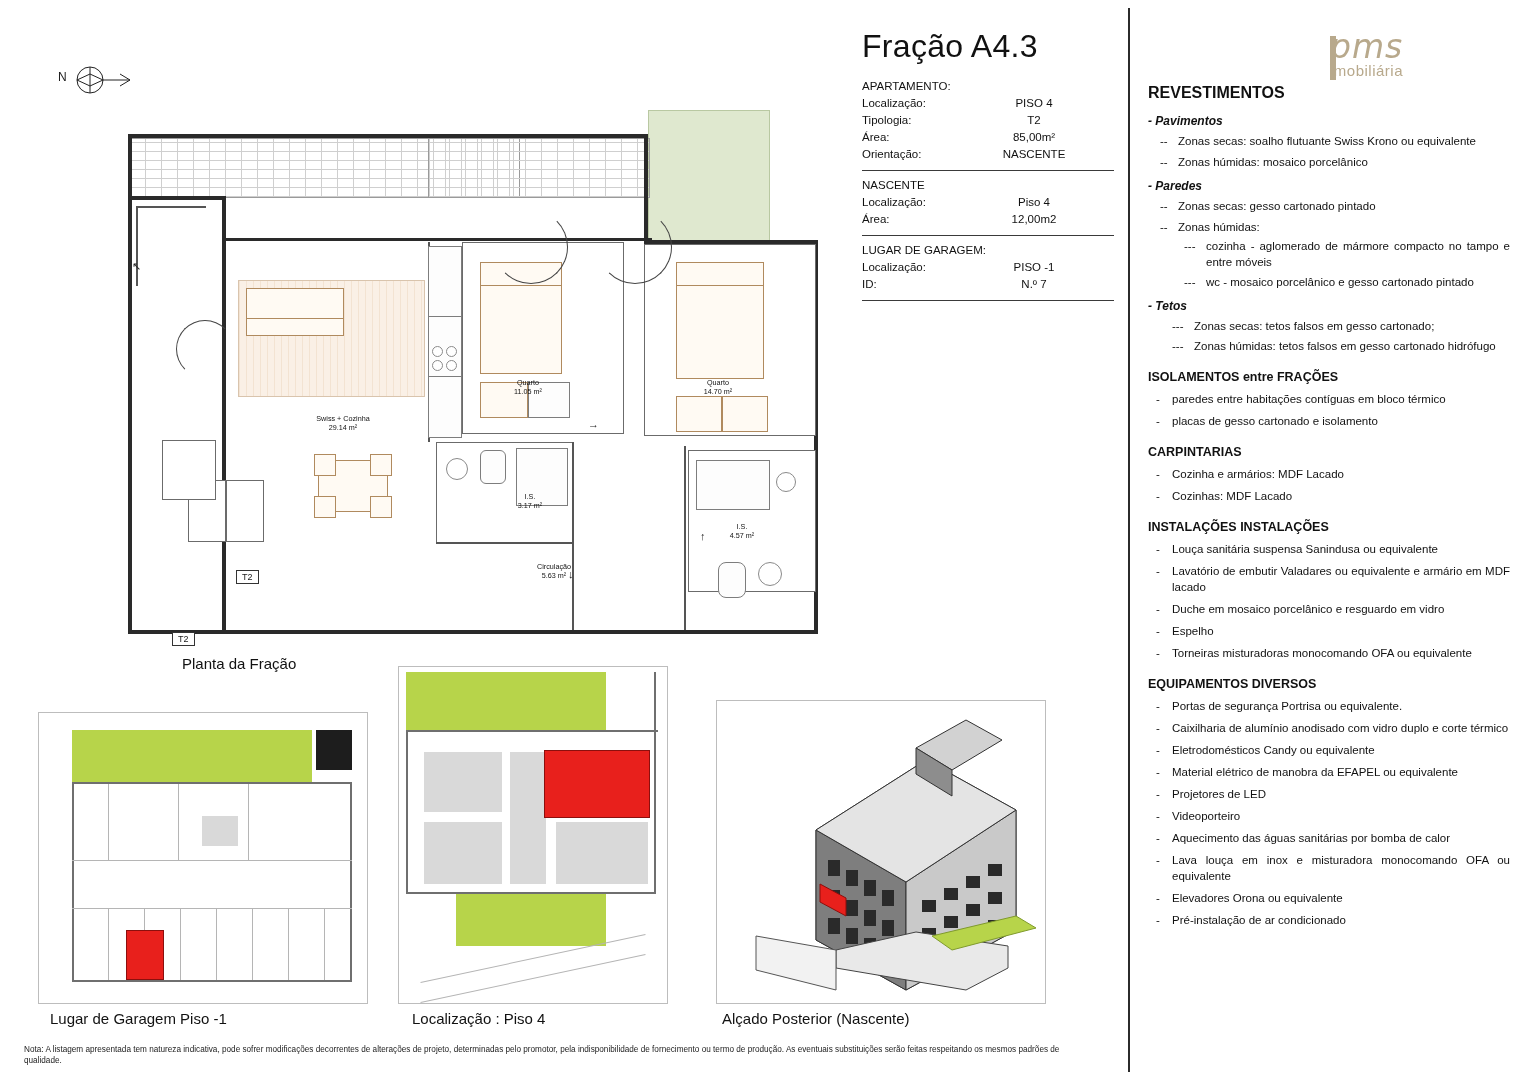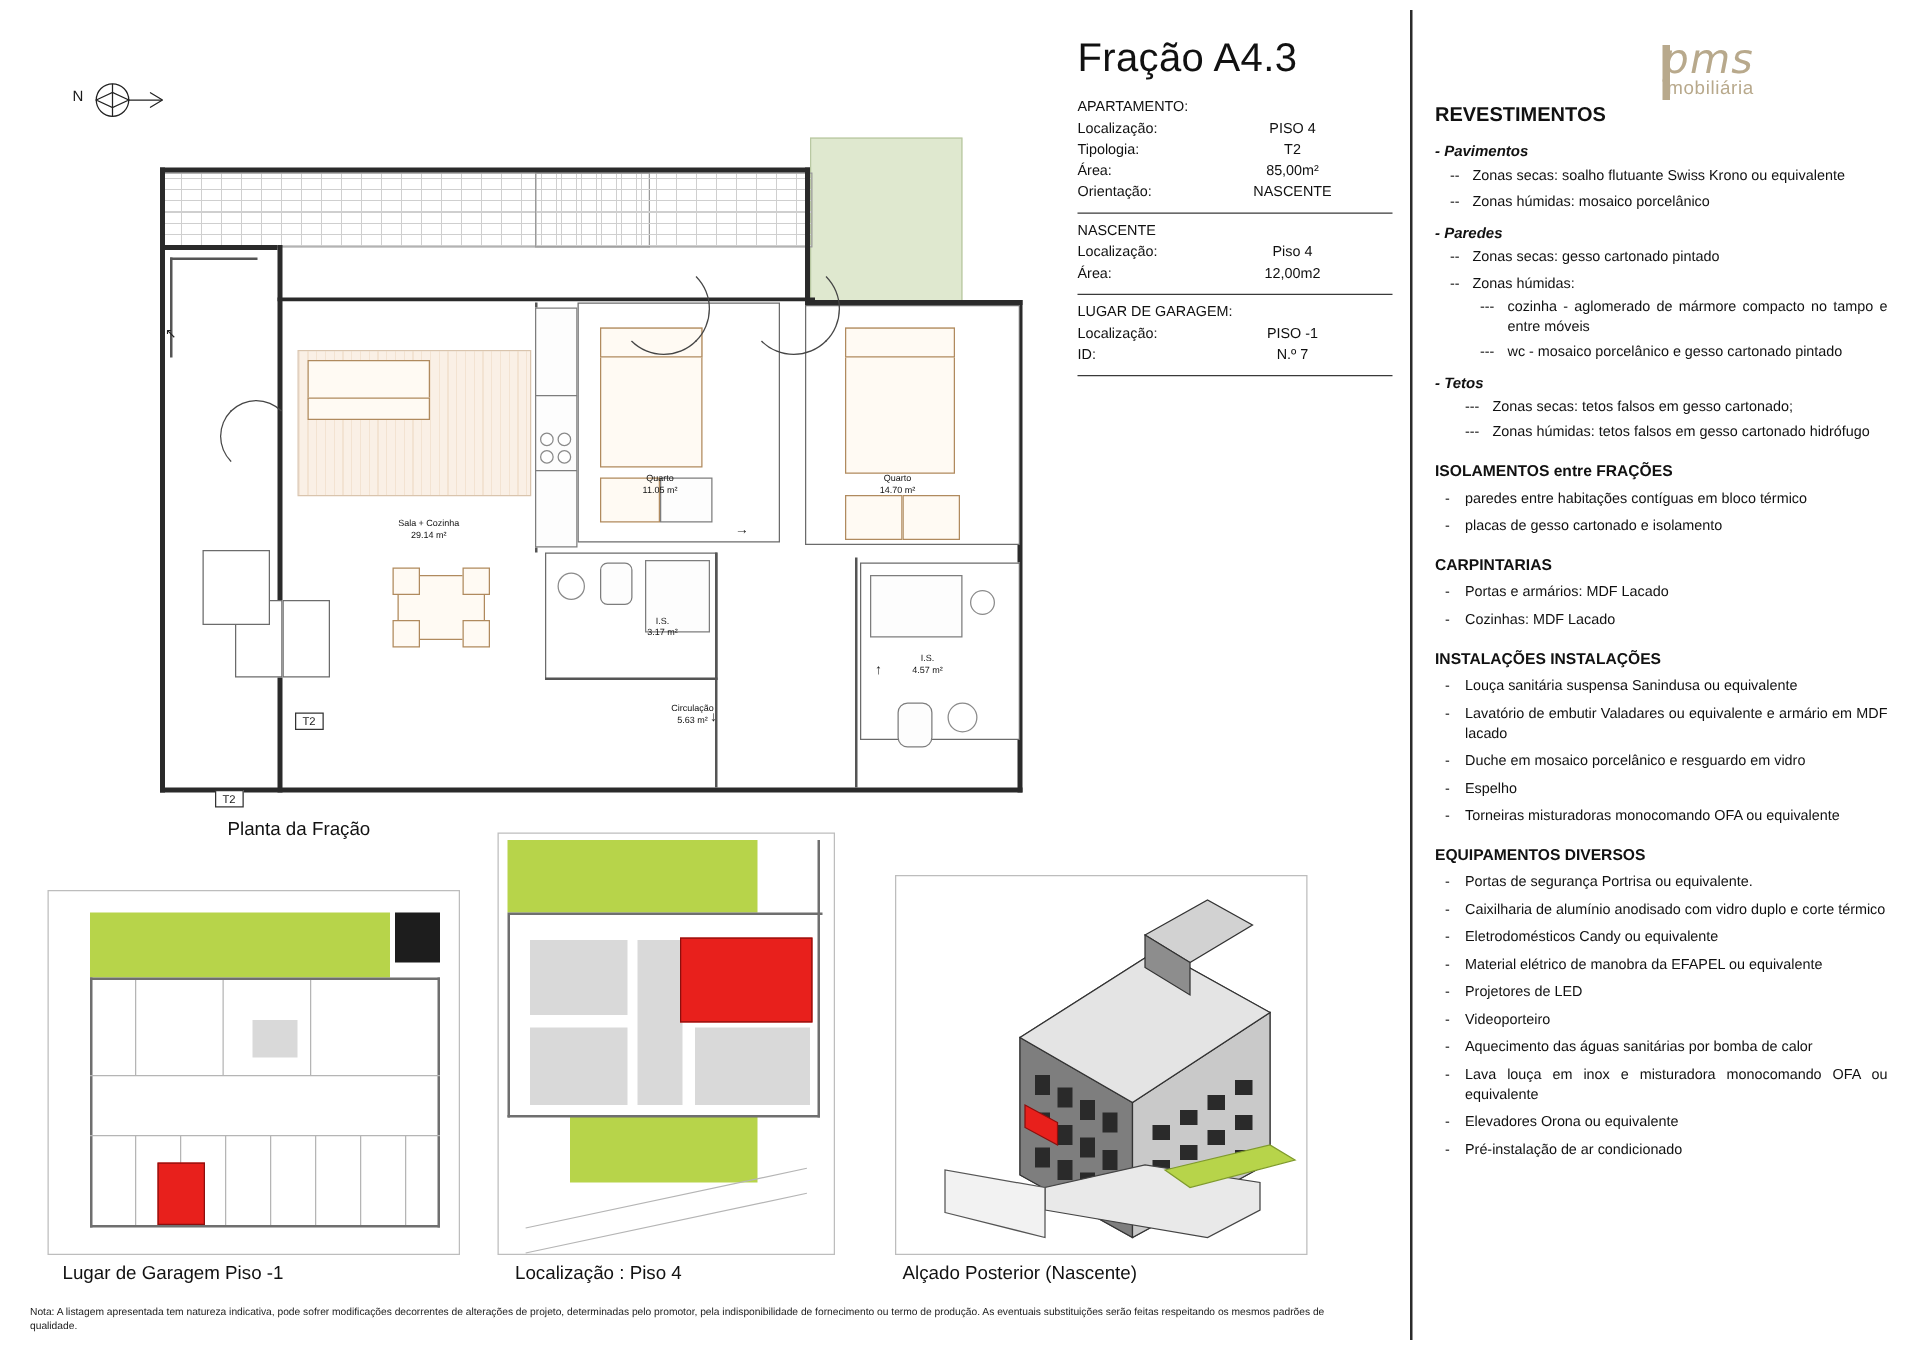--- a/index.html
+++ b/index.html
@@ -231,21 +231,21 @@
 
     <div class="thinwall" style="left:444px;top:332px;width:2px;height:188px;"></div>
     <div class="thinwall" style="left:308px;top:432px;width:138px;height:2px;"></div>
     <div class="thinwall" style="left:556px;top:336px;width:2px;height:184px;"></div>
 
     <div class="thinwall" style="left:8px;top:96px;width:70px;height:2px;"></div>
     <div class="thinwall" style="left:8px;top:96px;width:2px;height:80px;"></div>
     <div class="room" style="left:34px;top:330px;width:52px;height:58px;"></div>
 
     <div class="lbl" style="left:160px;top:304px;width:110px;">
-      <span>Sala + Cozinha</span><br>
+      <span>Swiss + Cozinha</span><br>
       <span>29.14 m²</span>
     </div>
     <div class="lbl" style="left:360px;top:268px;width:80px;">
       <span>Quarto</span><br>
       <span>11.05 m²</span>
     </div>
     <div class="lbl" style="left:550px;top:268px;width:80px;">
       <span>Quarto</span><br>
       <span>14.70 m²</span>
     </div>
@@ -389,21 +389,21 @@
     </ul>
 
     <h3 class="sub2">ISOLAMENTOS entre FRAÇÕES</h3>
     <ul class="dash">
       <li><span class="b">-</span><span>paredes entre habitações contíguas em bloco térmico</span></li>
       <li><span class="b">-</span><span>placas de gesso cartonado e isolamento</span></li>
     </ul>
 
     <h3 class="sub2">CARPINTARIAS</h3>
     <ul class="dash">
-      <li><span class="b">-</span><span>Portas e armários: MDF Lacado</span></li>
+      <li><span class="b">-</span><span>Cozinha e armários: MDF Lacado</span></li>
       <li><span class="b">-</span><span>Cozinhas: MDF Lacado</span></li>
     </ul>
 
     <h3 class="sub2">INSTALAÇÕES INSTALAÇÕES</h3>
     <ul class="dash">
       <li><span class="b">-</span><span>Louça sanitária suspensa Sanindusa ou equivalente</span></li>
       <li><span class="b">-</span><span>Lavatório de embutir Valadares ou equivalente e armário em MDF lacado</span></li>
       <li><span class="b">-</span><span>Duche em mosaico porcelânico e resguardo em vidro</span></li>
       <li><span class="b">-</span><span>Espelho</span></li>
       <li><span class="b">-</span><span>Torneiras misturadoras monocomando OFA ou equivalente</span></li>

